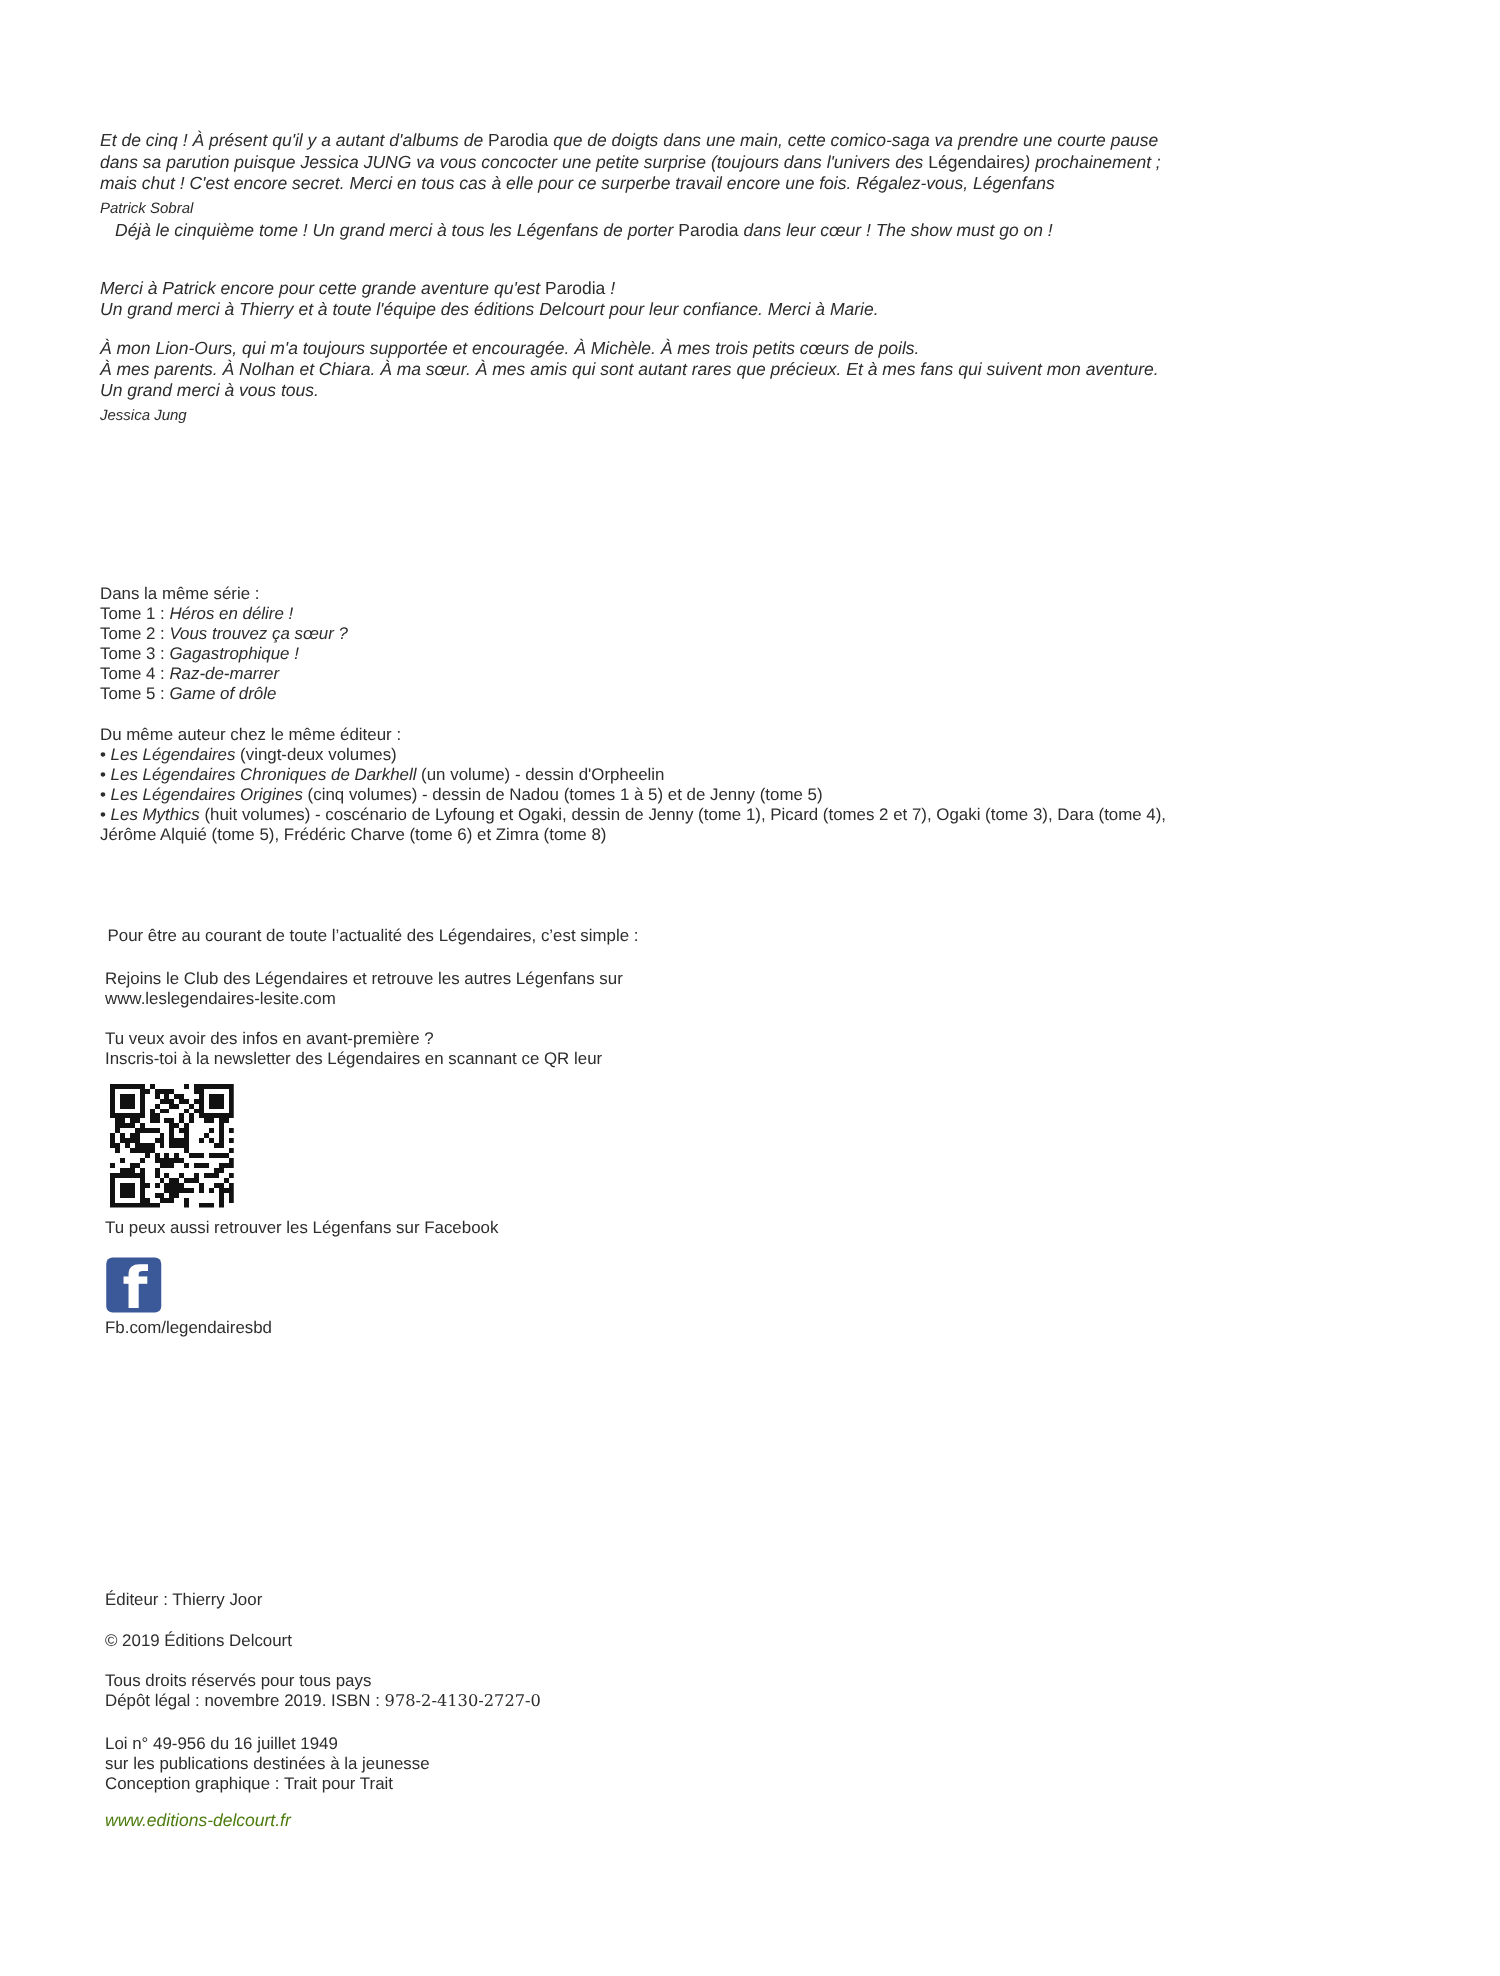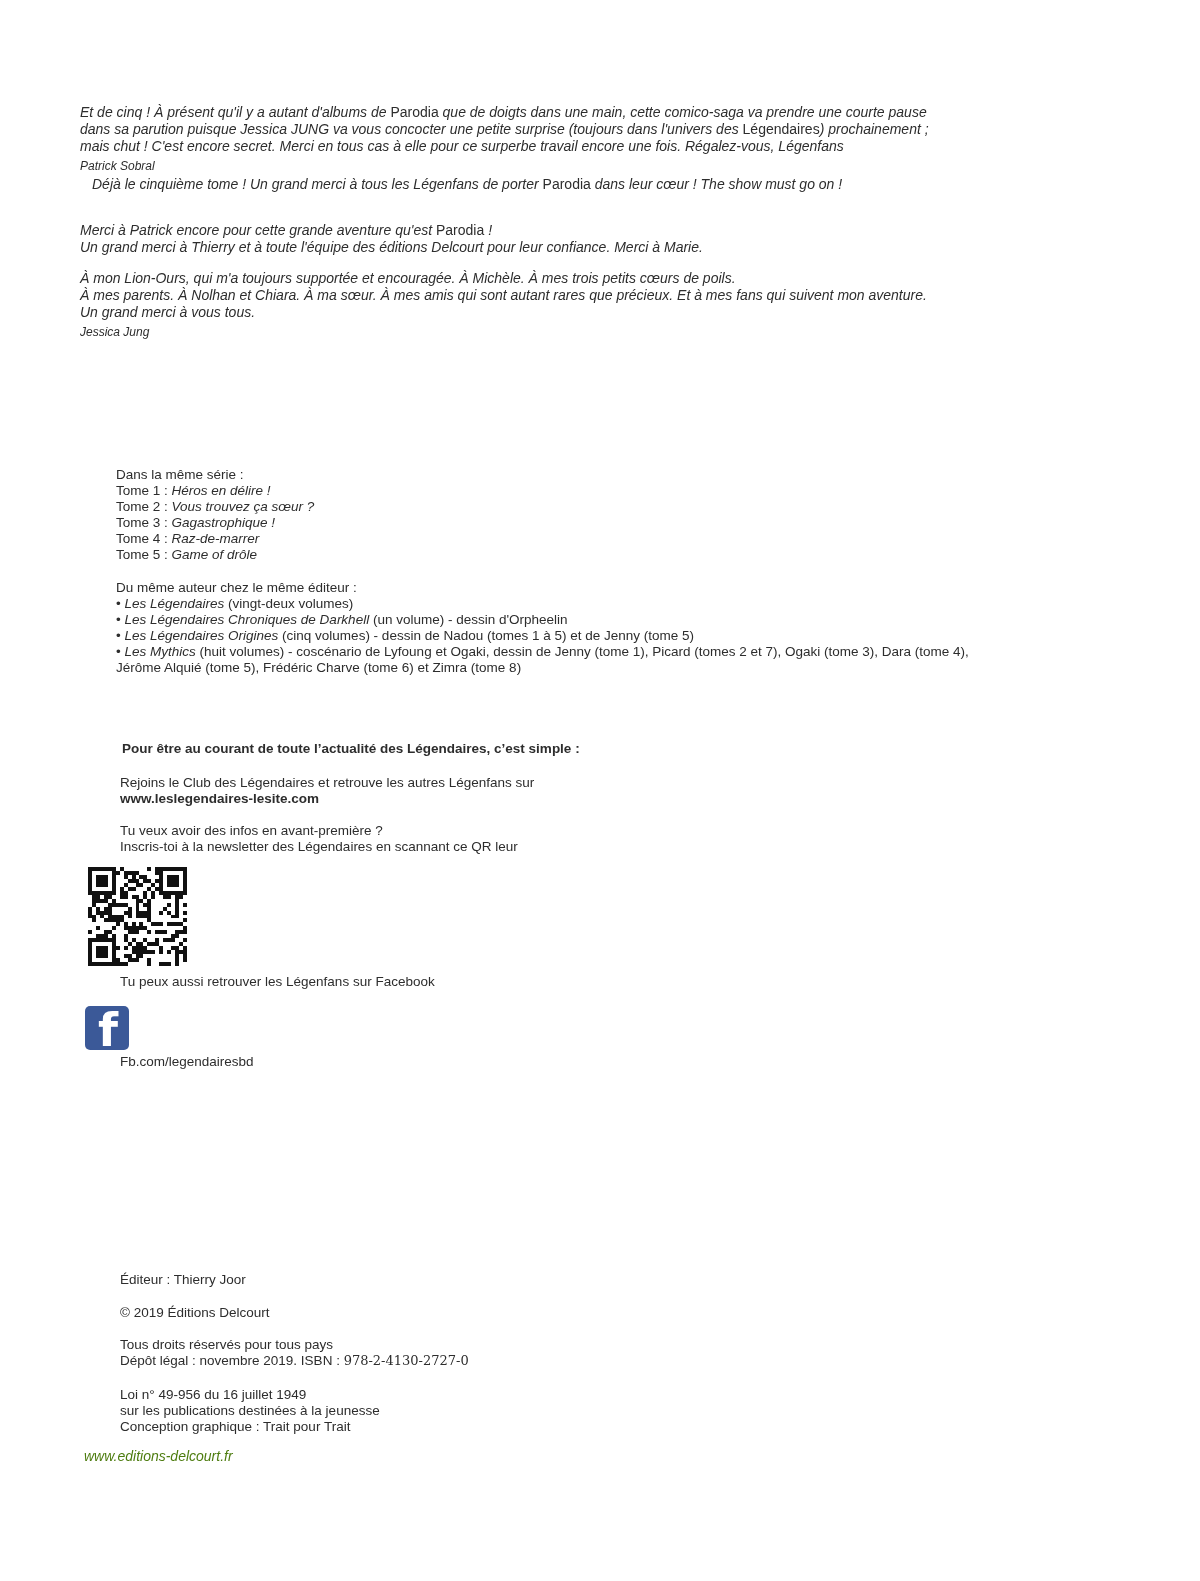--- a/index.html
+++ b/index.html
@@ -6,25 +6,25 @@
   body{
     width:1200px;height:1581px;
     background:#ffffff;
     font-family:"Liberation Sans","DejaVu Sans",sans-serif;
     color:#2d2d2d;
     position:relative;
     overflow:hidden;
   }
   .abs{position:absolute;}
   .it{font-style:italic;}
-  .bd{font-weight:bold;}
+  .bd{font-weight:normal;}
   .intro{font-size:14px;line-height:17px;font-style:normal;}
   .intro .it{font-style:italic;}
   .sig{display:block;font-style:italic;font-size:12px;margin-top:3px;}
-  .small{font-size:13.5px;line-height:16px;margin-left:36px;}
+  .small{font-size:13.5px;line-height:16px;}
   .serif{font-family:"DejaVu Serif","Liberation Serif",serif;font-size:13px;}
   .website{color:#4d7c0f;font-style:italic;font-size:14px;}
   .qr-box svg{display:block;}
   .fb-icon{
     width:44px;height:44px;border-radius:5px;
     position:relative;overflow:hidden;
   }
   .fb-icon span{
     position:absolute;left:13px;top:-3px;
     color:#fff;font-weight:bold;font-size:46px;

